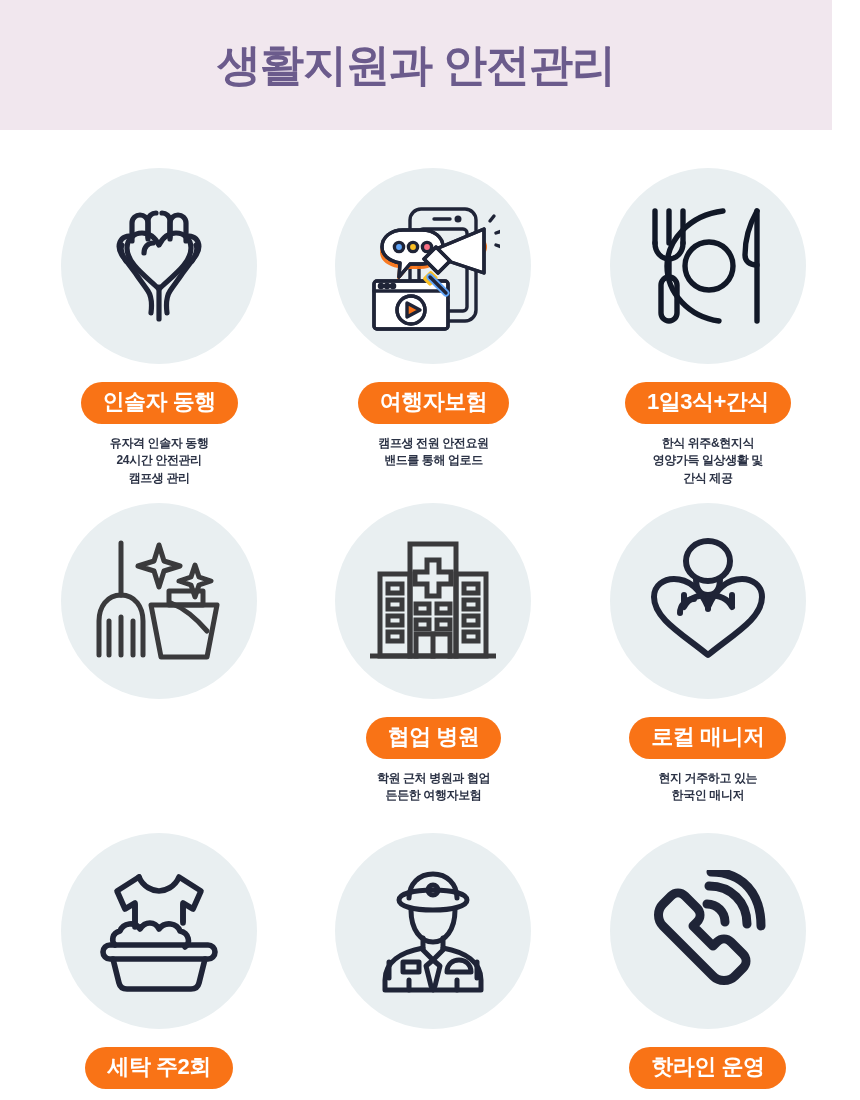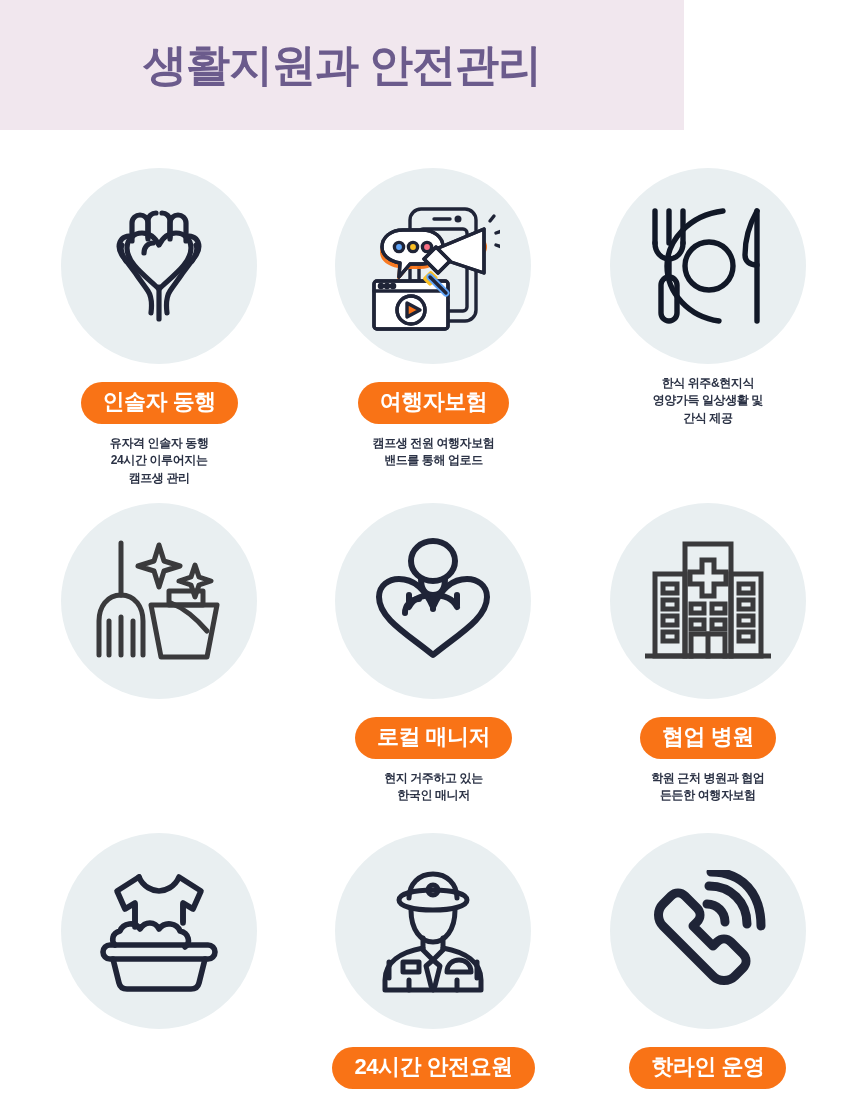--- a/index.html
+++ b/index.html
@@ -6,21 +6,21 @@
   html, body {
     width: 860px; height: 1100px;
     background: #ffffff;
     font-family: "Liberation Sans", "DejaVu Sans", sans-serif;
     overflow: hidden;
   }
   #page { position: relative; width: 860px; height: 1100px; background: #ffffff; }
 
   
   .header-band {
-    width: 684px; height: 130px;
+    width: 832px; height: 130px;
     background: #f1e7ee;
     display: flex; align-items: center; justify-content: center;
   }
   .header-title {
     font-size: 44px;
     font-weight: bold;
     color: #6b5b8c;
     letter-spacing: -1px;
     line-height: 1;
     white-space: nowrap;
@@ -104,21 +104,21 @@
             <path d="M38 36 C34 34 28 36 26 41 C24 46 26 52 30 57 L42 73 C46 79 50 84 54 90 C58 96 58 104 57 112"></path>
             <path d="M92 36 C96 34 102 36 104 41 C106 46 104 52 100 57 L88 73 C84 79 80 84 76 90 C72 96 72 104 73 112"></path>
             <path d="M28 44 C26 48 28 54 32 60"></path>
             <path d="M102 44 C104 48 102 54 98 60"></path>
           </svg>
         </span>
       </div>
       <div class="badge">인솔자 동행</div>
       <div class="desc">
         <div>유자격 인솔자 동행</div>
-        <div>24시간 이루어지는</div>
+        <div>24시간 안전관리</div>
         <div>캠프생 관리</div>
       </div>
     </div>
 
     <div class="card">
       <div class="icon-circle">
         <span>
           <svg width="134" height="134" viewBox="0 0 134 134" fill="none" stroke="#1f2437" stroke-width="3.4" stroke-linecap="round" stroke-linejoin="round">
 
             <rect x="44" y="10" width="66" height="112" rx="11"></rect>
@@ -160,21 +160,21 @@
             <path d="M64 78 L80 94" stroke="#60a5fa" stroke-width="7"></path>
             <path d="M64 78 L80 94"></path>
             <line x1="124" y1="22" x2="128" y2="17"></line>
             <line x1="130" y1="34" x2="136" y2="32"></line>
             <line x1="130" y1="46" x2="136" y2="48"></line>
           </svg>
         </span>
       </div>
       <div class="badge">여행자보험</div>
       <div class="desc">
-        <div>캠프생 전원 여행자보험</div>
+        <div>캠프생 전원 안전요원</div>
         <div>밴드를 통해 업로드</div>
       </div>
     </div>
 
     <div class="card">
       <div class="icon-circle">
         <span>
           <svg width="126" height="126" viewBox="0 0 126 126" fill="none" stroke="#111827" stroke-width="5.4" stroke-linecap="round" stroke-linejoin="round">
 
             <path d="M78 8 C44 12 22 38 22 63 C22 90 44 114 74 118"></path>
@@ -185,20 +185,21 @@
             <path d="M38 8 L38 40"></path>
             <path d="M10 40 C10 50 17 56 24 56 C31 56 38 50 38 40"></path>
             <path d="M24 56 L24 74"></path>
             <rect x="16" y="74" width="16" height="44" rx="8"></rect>
 
             <path d="M112 8 C104 22 100 38 100 52 C100 58 104 62 112 62"></path>
             <path d="M112 8 L112 118"></path>
           </svg>
         </span>
       </div>
+      <div class="badge">1일3식+간식</div>
       <div class="desc">
         <div>한식 위주&amp;현지식</div>
         <div>영양가득 일상생활 및</div>
         <div>간식 제공</div>
       </div>
     </div>
 
     <div class="card">
       <div class="icon-circle">
         <span>
@@ -214,20 +215,62 @@
 
             <path d="M56 68 L66 120 L112 120 L122 68 Z"></path>
             <rect x="74" y="54" width="34" height="14"></rect>
 
             <path d="M76 66 C86 70 100 80 112 94"></path>
 
             <path d="M64 8 L69 24 L85 29 L69 34 L64 50 L59 34 L43 29 L59 24 Z"></path>
             <path d="M100 28 L104 40 L116 44 L104 48 L100 60 L96 48 L84 44 L96 40 Z"></path>
           </svg>
         </span>
+      </div>
+    </div>
+
+    <div class="card">
+      <div class="icon-circle">
+        <span>
+          <svg width="126" height="126" viewBox="0 0 126 126" fill="none" stroke="#3a3a3c" stroke-width="5" stroke-linecap="square" stroke-linejoin="miter">
+
+            <rect x="40" y="6" width="46" height="112"></rect>
+
+            <path d="M57 22 L69 22 L69 34 L81 34 L81 46 L69 46 L69 58 L57 58 L57 46 L45 46 L45 34 L57 34 Z"></path>
+
+            <rect x="10" y="36" width="30" height="82"></rect>
+
+            <rect x="86" y="36" width="30" height="82"></rect>
+
+            <rect x="18" y="46" width="14" height="9"></rect>
+            <rect x="18" y="62" width="14" height="9"></rect>
+            <rect x="18" y="78" width="14" height="9"></rect>
+            <rect x="18" y="94" width="14" height="9"></rect>
+
+            <rect x="94" y="46" width="14" height="9"></rect>
+            <rect x="94" y="62" width="14" height="9"></rect>
+            <rect x="94" y="78" width="14" height="9"></rect>
+            <rect x="94" y="94" width="14" height="9"></rect>
+
+            <rect x="46" y="66" width="13" height="9"></rect>
+            <rect x="67" y="66" width="13" height="9"></rect>
+            <rect x="46" y="82" width="13" height="9"></rect>
+            <rect x="67" y="82" width="13" height="9"></rect>
+
+            <path d="M46 118 L46 96 L80 96 L80 118"></path>
+            <path d="M63 96 L63 118"></path>
+
+            <line x1="2" y1="118" x2="124" y2="118"></line>
+          </svg>
+        </span>
+      </div>
+      <div class="badge">협업 병원</div>
+      <div class="desc">
+        <div>학원 근처 병원과 협업</div>
+        <div>든든한 여행자보험</div>
       </div>
     </div>
 
     <div class="card">
       <div class="icon-circle">
         <span>
           <svg width="128" height="128" viewBox="0 0 128 128" fill="none" stroke="#1f2437" stroke-width="6" stroke-linecap="round" stroke-linejoin="round">
 
             <ellipse cx="64" cy="24" rx="22" ry="20"></ellipse>
 
@@ -246,77 +289,36 @@
       <div class="badge">로컬 매니저</div>
       <div class="desc">
         <div>현지 거주하고 있는</div>
         <div>한국인 매니저</div>
       </div>
     </div>
 
     <div class="card">
       <div class="icon-circle">
         <span>
-          <svg width="126" height="126" viewBox="0 0 126 126" fill="none" stroke="#3a3a3c" stroke-width="5" stroke-linecap="square" stroke-linejoin="miter">
-
-            <rect x="40" y="6" width="46" height="112"></rect>
-
-            <path d="M57 22 L69 22 L69 34 L81 34 L81 46 L69 46 L69 58 L57 58 L57 46 L45 46 L45 34 L57 34 Z"></path>
-
-            <rect x="10" y="36" width="30" height="82"></rect>
-
-            <rect x="86" y="36" width="30" height="82"></rect>
-
-            <rect x="18" y="46" width="14" height="9"></rect>
-            <rect x="18" y="62" width="14" height="9"></rect>
-            <rect x="18" y="78" width="14" height="9"></rect>
-            <rect x="18" y="94" width="14" height="9"></rect>
-
-            <rect x="94" y="46" width="14" height="9"></rect>
-            <rect x="94" y="62" width="14" height="9"></rect>
-            <rect x="94" y="78" width="14" height="9"></rect>
-            <rect x="94" y="94" width="14" height="9"></rect>
-
-            <rect x="46" y="66" width="13" height="9"></rect>
-            <rect x="67" y="66" width="13" height="9"></rect>
-            <rect x="46" y="82" width="13" height="9"></rect>
-            <rect x="67" y="82" width="13" height="9"></rect>
-
-            <path d="M46 118 L46 96 L80 96 L80 118"></path>
-            <path d="M63 96 L63 118"></path>
-
-            <line x1="2" y1="118" x2="124" y2="118"></line>
-          </svg>
-        </span>
-      </div>
-      <div class="badge">협업 병원</div>
-      <div class="desc">
-        <div>학원 근처 병원과 협업</div>
-        <div>든든한 여행자보험</div>
-      </div>
-    </div>
-
-    <div class="card">
-      <div class="icon-circle">
-        <span>
           <svg width="128" height="124" viewBox="0 0 128 124" fill="none" stroke="#1f2437" stroke-width="5.6" stroke-linecap="round" stroke-linejoin="round">
 
             <path d="M44 8 C48 18 58 22 64 22 C70 22 80 18 84 8 L106 22 L98 40 L88 34 L88 54"></path>
             <path d="M44 8 L22 22 L30 40 L40 34 L40 54"></path>
             <line x1="40" y1="36" x2="40" y2="58"></line>
             <line x1="88" y1="36" x2="88" y2="52"></line>
 
             <path d="M20 76 C16 72 17 64 25 62 C28 54 40 52 45 60 C50 52 60 52 64 60 C70 52 82 54 85 62 C94 64 96 74 90 78"></path>
 
             <rect x="8" y="76" width="112" height="14" rx="7"></rect>
 
             <path d="M18 90 L24 114 C25 118 28 120 32 120 L96 120 C100 120 103 118 104 114 L110 90"></path>
           </svg>
         </span>
       </div>
+      <div class="badge">세탁 주2회</div>
 
     </div>
 
     <div class="card">
       <div class="icon-circle">
         <span>
           <svg width="128" height="126" viewBox="0 0 128 126" fill="none" stroke="#1f2437" stroke-width="5" stroke-linecap="round" stroke-linejoin="round">
 
             <path d="M40 30 C40 16 50 6 64 6 C78 6 88 16 88 30"></path>
 
@@ -335,21 +337,20 @@
 
             <path d="M78 104 C78 96 84 92 90 92 C96 92 102 96 102 104 Z"></path>
 
             <path d="M20 94 L20 110"></path>
             <path d="M108 94 L108 110"></path>
             <path d="M40 112 L40 122"></path>
             <path d="M88 112 L88 122"></path>
           </svg>
         </span>
       </div>
-      <div class="badge">24시간 안전요원</div>
 
     </div>
 
     <div class="card">
       <div class="icon-circle">
         <span>
           <svg width="122" height="122" viewBox="0 0 122 122" fill="none" stroke="#1f2437" stroke-width="9" stroke-linecap="round" stroke-linejoin="round">
 
             <path d="M16 34 C10 40 10 50 16 56 L66 106 C72 112 82 112 88 106 L96 98 C100 94 100 88 96 84 L84 72 C80 68 74 68 70 72 L66 76 L46 56 L50 52 C54 48 54 42 50 38 L38 26 C34 22 28 22 24 26 Z"></path>
 

